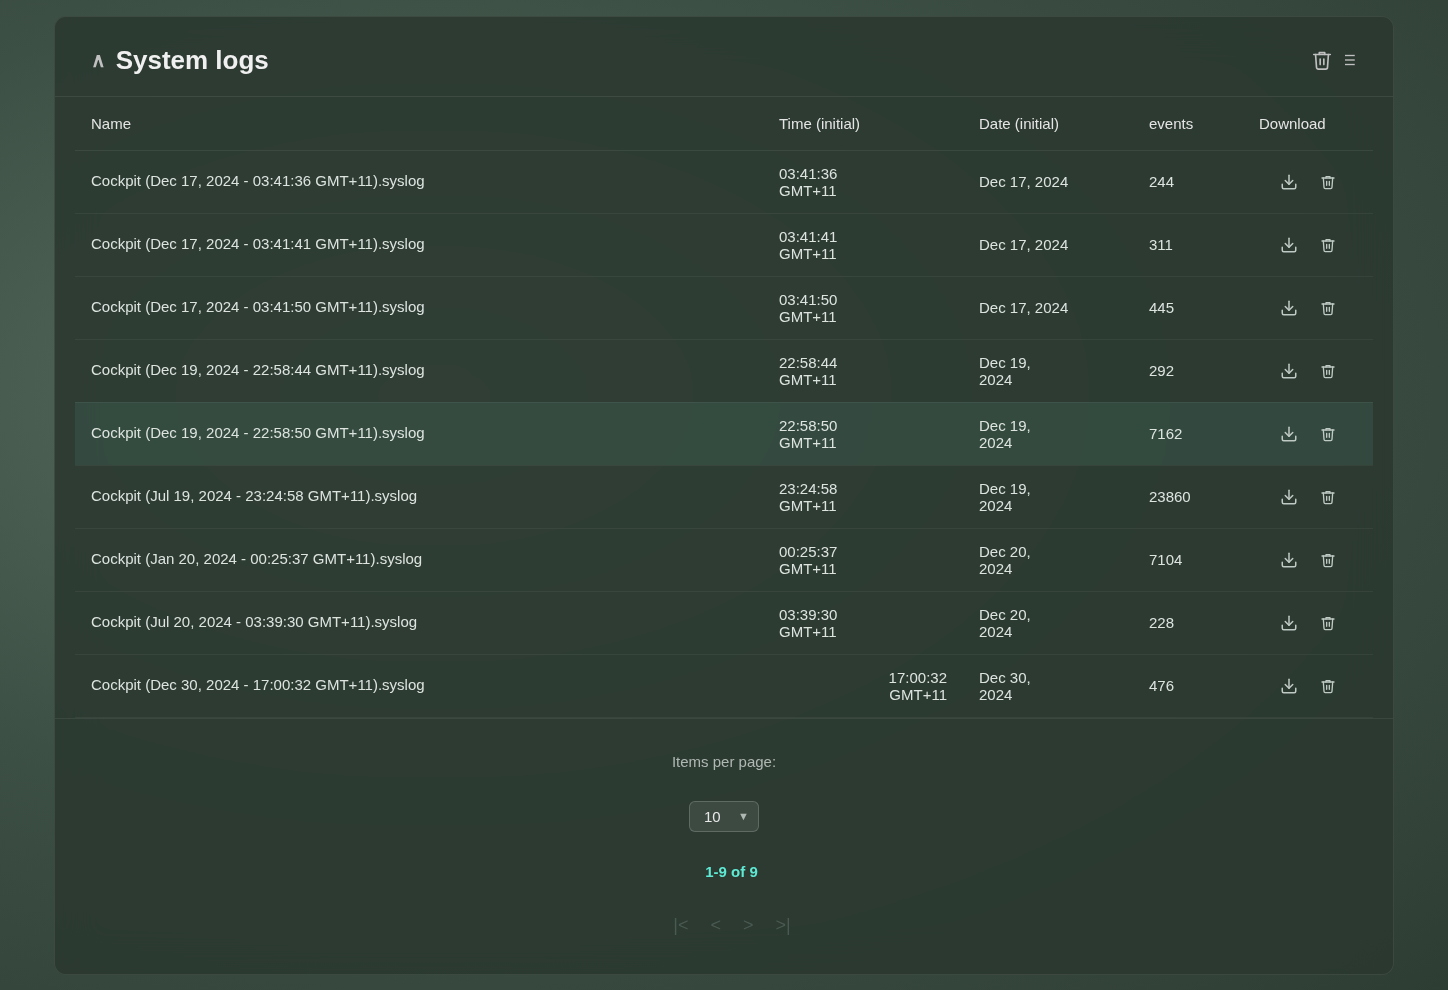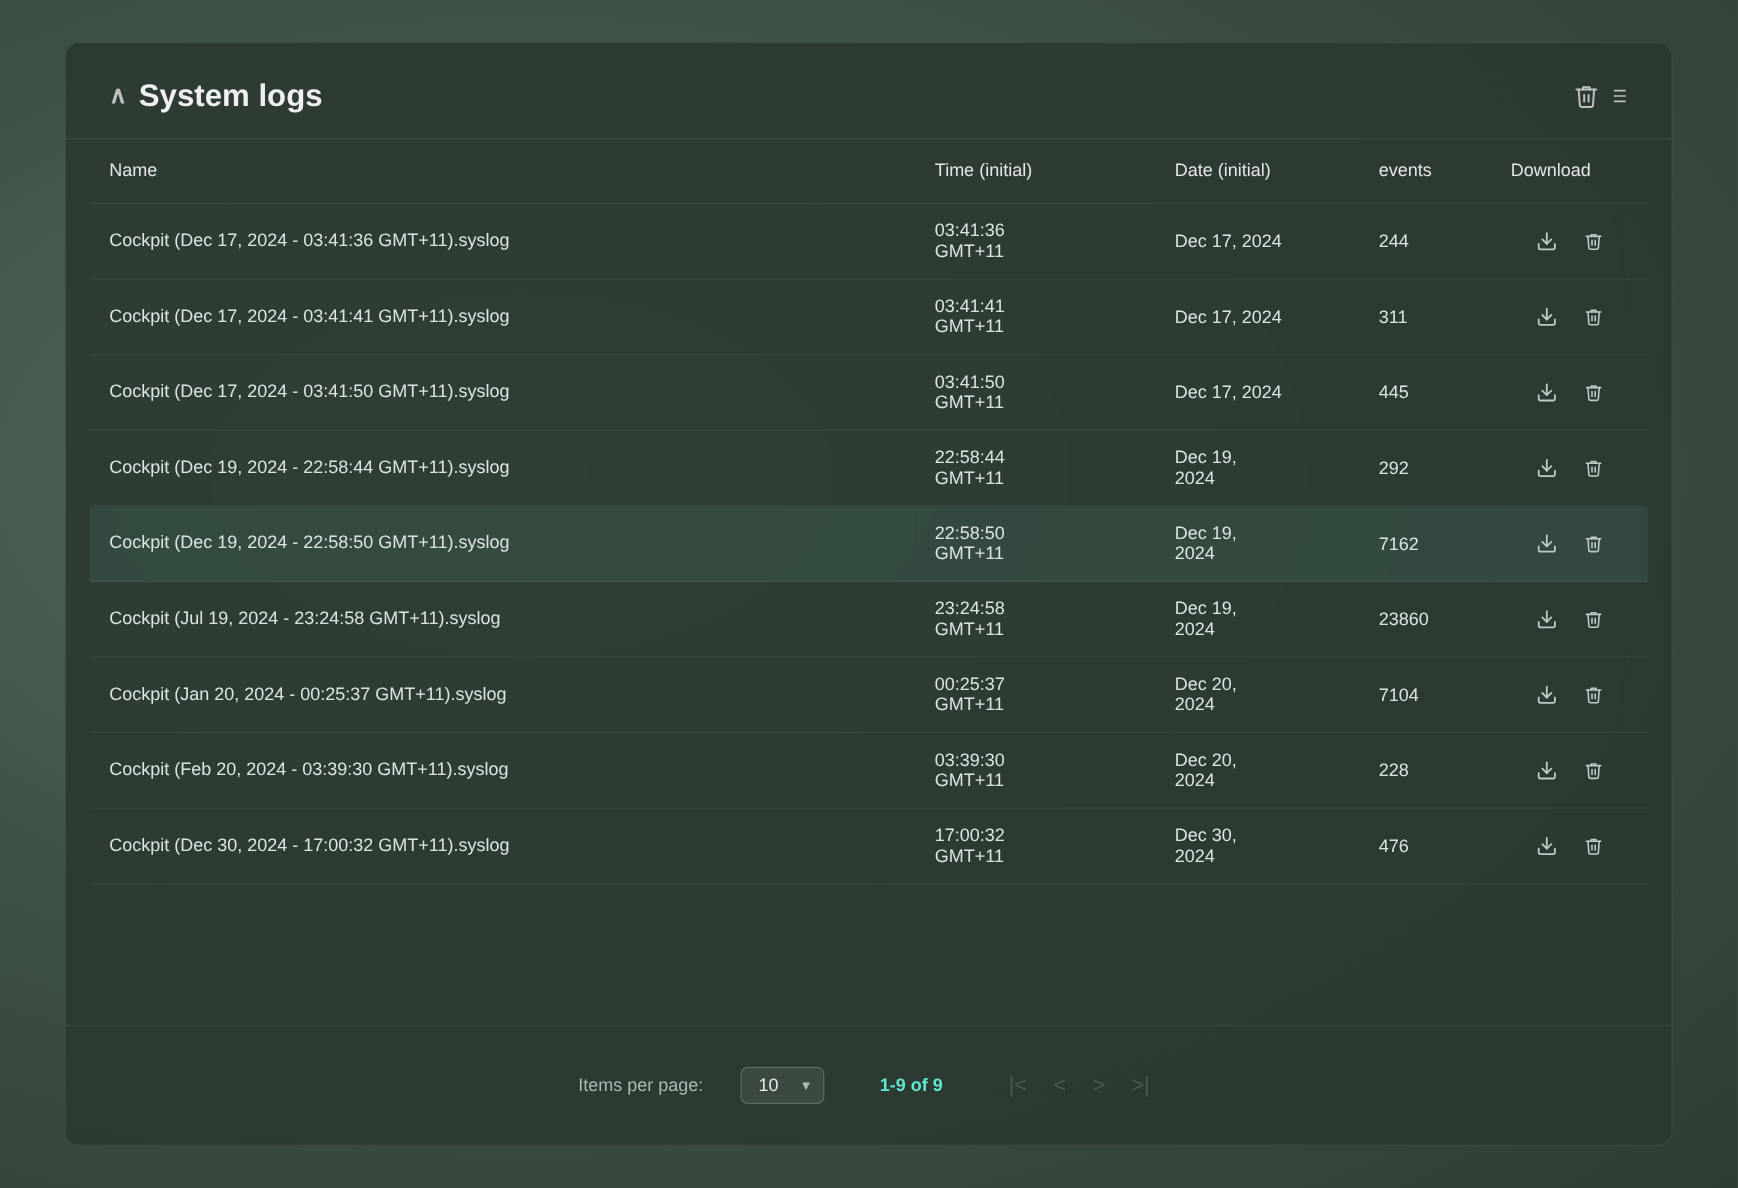--- a/index.html
+++ b/index.html
@@ -121,20 +121,21 @@
       align-items: center;
     }
 
     .footer {
       display: flex;
       align-items: center;
       justify-content: center;
       padding: 34px 36px;
       gap: 31px;
       border-top: 1px solid rgba(255,255,255,0.07);
+      flex-direction: column;
     }
 
     .items-per-page-label {
       font-size: 15px;
       color: #b0b8b4;
     }
 
     .items-per-page-select {
       background: rgba(255,255,255,0.08);
       border: 1px solid rgba(255,255,255,0.18);
@@ -399,21 +400,21 @@
                     <polyline points="3 6 5 6 21 6"></polyline>
                     <path d="M19 6l-1 14a2 2 0 01-2 2H8a2 2 0 01-2-2L5 6"></path>
                     <path d="M10 11v6M14 11v6"></path>
                     <path d="M9 6V4h6v2"></path>
                   </svg>
                 </button>
               </div>
             </td>
           </tr>
           <tr>
-            <td style="line-height: 1.5; white-space: pre-wrap;">Cockpit (Feb 20, 2024 - 03:39:30 GMT+11).syslog</td>
+            <td style="line-height: 1.5; white-space: pre-wrap;">Cockpit (Jul 20, 2024 - 03:39:30 GMT+11).syslog</td>
             <td style="white-space: pre-line;">03:39:30<br>GMT+11</td>
             <td style="white-space: pre-line;">Dec 20,<br>2024</td>
             <td>228</td>
             <td class="col-actions">
               <div class="actions-group">
                 <button class="action-btn">
                   <svg width="18" height="18" viewBox="0 0 24 24" fill="none" stroke="currentColor" stroke-width="2" stroke-linecap="round" stroke-linejoin="round">
                     <path d="M21 15v4a2 2 0 01-2 2H5a2 2 0 01-2-2v-4"></path>
                     <polyline points="7 10 12 15 17 10"></polyline>
                     <line x1="12" y1="15" x2="12" y2="3"></line>
@@ -425,21 +426,21 @@
                     <path d="M19 6l-1 14a2 2 0 01-2 2H8a2 2 0 01-2-2L5 6"></path>
                     <path d="M10 11v6M14 11v6"></path>
                     <path d="M9 6V4h6v2"></path>
                   </svg>
                 </button>
               </div>
             </td>
           </tr>
           <tr>
             <td style="line-height: 1.5; white-space: pre-wrap;">Cockpit (Dec 30, 2024 - 17:00:32 GMT+11).syslog</td>
-            <td style="white-space: pre-line;">17:00:32<br>GMT+11</td>
+            <td style="white-space: pre-line; text-align: right;">17:00:32<br>GMT+11</td>
             <td style="white-space: pre-line;">Dec 30,<br>2024</td>
             <td>476</td>
             <td class="col-actions">
               <div class="actions-group">
                 <button class="action-btn">
                   <svg width="18" height="18" viewBox="0 0 24 24" fill="none" stroke="currentColor" stroke-width="2" stroke-linecap="round" stroke-linejoin="round">
                     <path d="M21 15v4a2 2 0 01-2 2H5a2 2 0 01-2-2v-4"></path>
                     <polyline points="7 10 12 15 17 10"></polyline>
                     <line x1="12" y1="15" x2="12" y2="3"></line>
                   </svg>

